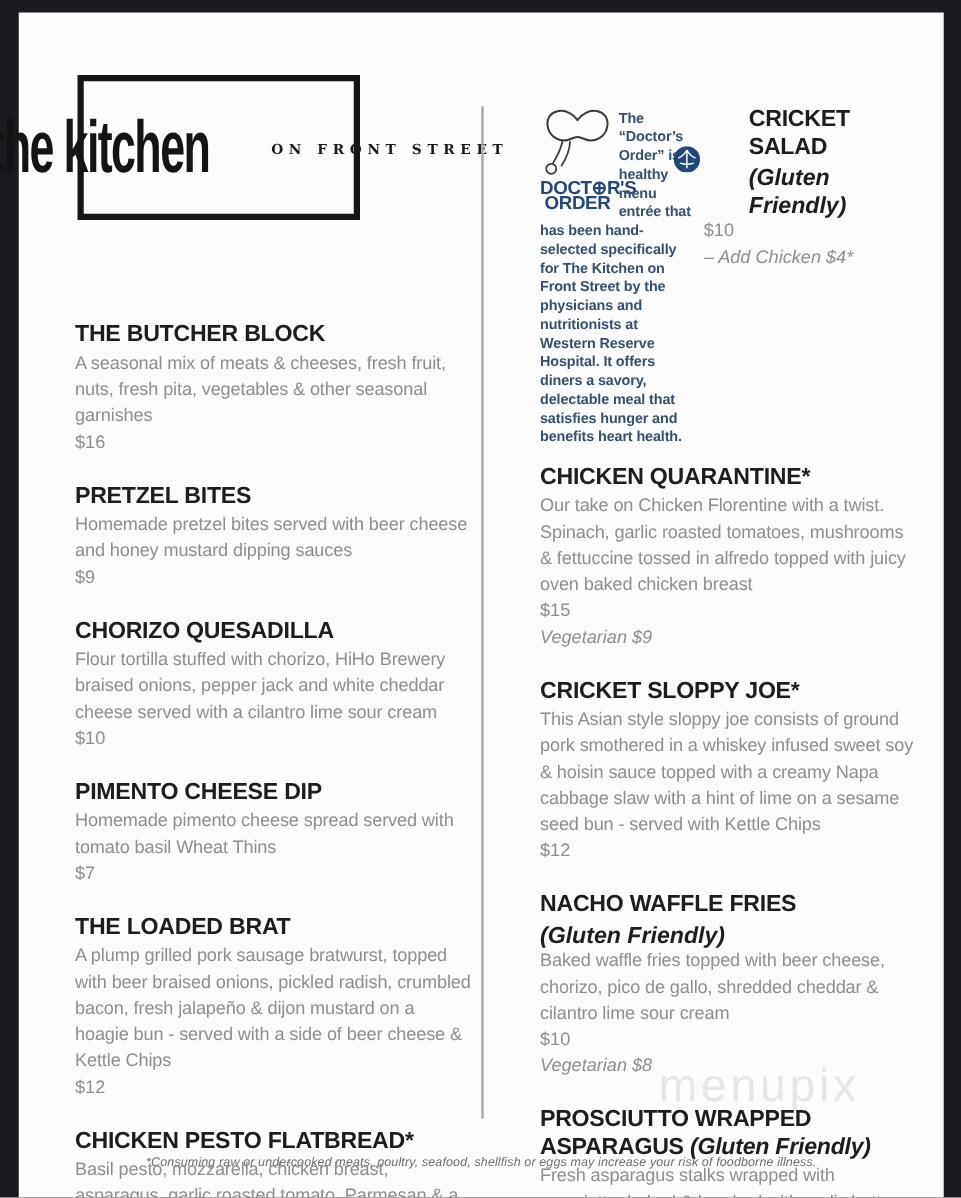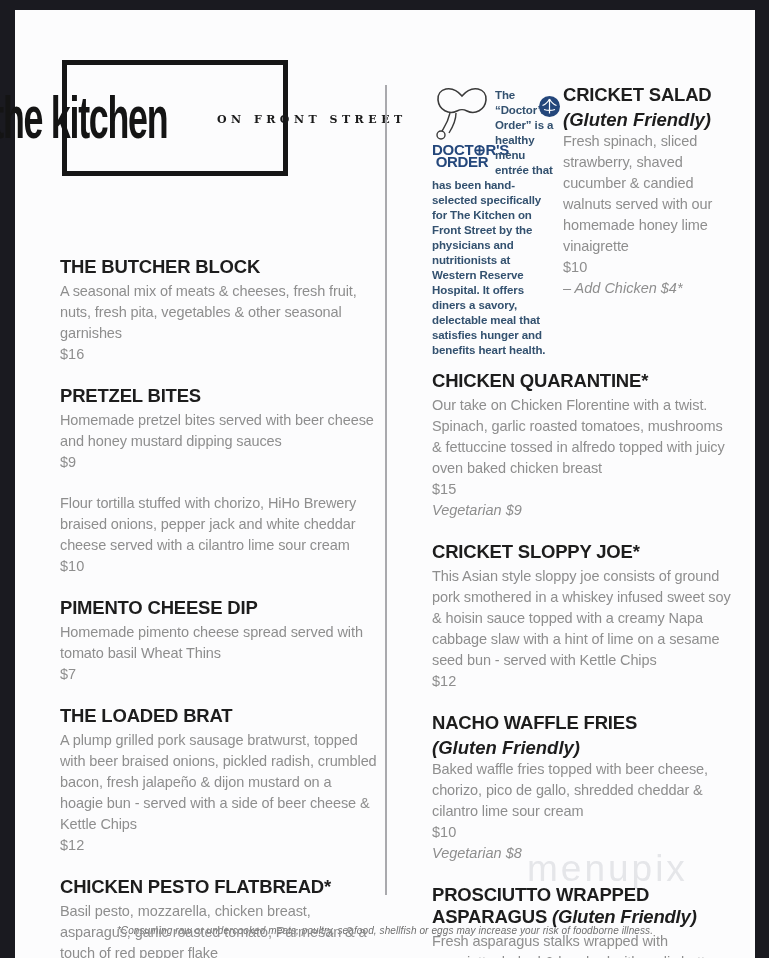--- a/index.html
+++ b/index.html
@@ -42,21 +42,21 @@
   .item-price{font-size:14.5px;line-height:21px;color:#8e8e8e;}
   .item-note{display:block;font-size:14.5px;line-height:21px;color:#8e8e8e;font-style:italic;}
   .item-note:empty{display:none;}
   
   .top-row{display:flex;min-height:186px;margin-bottom:12px;}
   .doctors-order{width:122px;margin-right:9px;color:#33516f;}
   .do-icon{float:left;width:60px;height:92px;margin-right:3px;}
   .do-label{font-weight:700;font-size:15px;line-height:12px;color:#24477b;text-align:center;letter-spacing:-0.3px;}
   .do-text{margin:4px 0 0 0;font-size:11.5px;line-height:15px;font-weight:600;letter-spacing:-0.1px;}
   .featured{width:170px;}
-  .featured-head{display:flex;align-items:center;}
+  .featured-head{display:flex;align-items:center;gap:36px;}
   .cricket-icon{flex:0 0 auto;margin:1px 3px 0 -24px;}
   .featured .item-desc{width:168px;}
   
   .footer{
     position:absolute;left:0;top:915px;width:100%;text-align:center;
     font-size:10px;font-style:italic;color:#6f6f6f;letter-spacing:0.1px;
   }
   .watermark{
     position:absolute;left:512px;top:838px;z-index:0;
     font-size:37px;letter-spacing:3px;color:rgba(170,172,182,0.28);
@@ -84,20 +84,21 @@
       <span class="item-price">$16</span>
     </div>
 
     <div class="item">
       <h3 class="item-name">PRETZEL BITES</h3>
       <p class="item-desc">Homemade pretzel bites served with beer cheese and honey mustard dipping sauces</p>
       <span class="item-price">$9</span>
     </div>
 
     <div class="item">
+      <h3 class="item-name">CHORIZO QUESADILLA</h3>
       <p class="item-desc">Flour tortilla stuffed with chorizo, HiHo Brewery braised onions, pepper jack and white cheddar cheese served with a cilantro lime sour cream</p>
       <span class="item-price">$10</span>
     </div>
 
     <div class="item">
       <h3 class="item-name">PIMENTO CHEESE DIP</h3>
       <p class="item-desc">Homemade pimento cheese spread served with tomato basil Wheat Thins</p>
       <span class="item-price">$7</span>
     </div>
 
@@ -141,21 +142,20 @@
             <svg width="21" height="21" viewBox="0 0 21 21">
               <circle cx="10.5" cy="10.5" r="10.5" fill="#24477b"></circle>
               <path d="M10.5 3 C8.5 7 6 8.5 3.5 9.5 M10.5 3 C12.5 7 15 8.5 17.5 9.5 M10.5 4 C10.5 9 10.5 13 10.5 17.5 M5 13.5 C8 14.5 13 14.5 16 13.5" fill="none" stroke="#ffffff" stroke-width="1.2"></path>
             </svg>
           </span>
           <div>
             <h3 class="item-name">CRICKET SALAD</h3>
             <div class="item-gf">(Gluten Friendly)</div>
           </div>
         </div>
-        <p class="item-desc">Fresh spinach, sliced strawberry, shaved cucumber &amp; candied walnuts served with our homemade honey lime vinaigrette</p>
         <span class="item-price">$10</span>
         <em class="item-note">– Add Chicken $4*</em>
       </div>
 
     </div>
 
     <div class="item">
       <h3 class="item-name">CHICKEN QUARANTINE*</h3>
       <p class="item-desc">Our take on Chicken Florentine with a twist. Spinach, garlic roasted tomatoes, mushrooms &amp; fettuccine tossed in alfredo topped with juicy oven baked chicken breast</p>
       <span class="item-price">$15</span>

